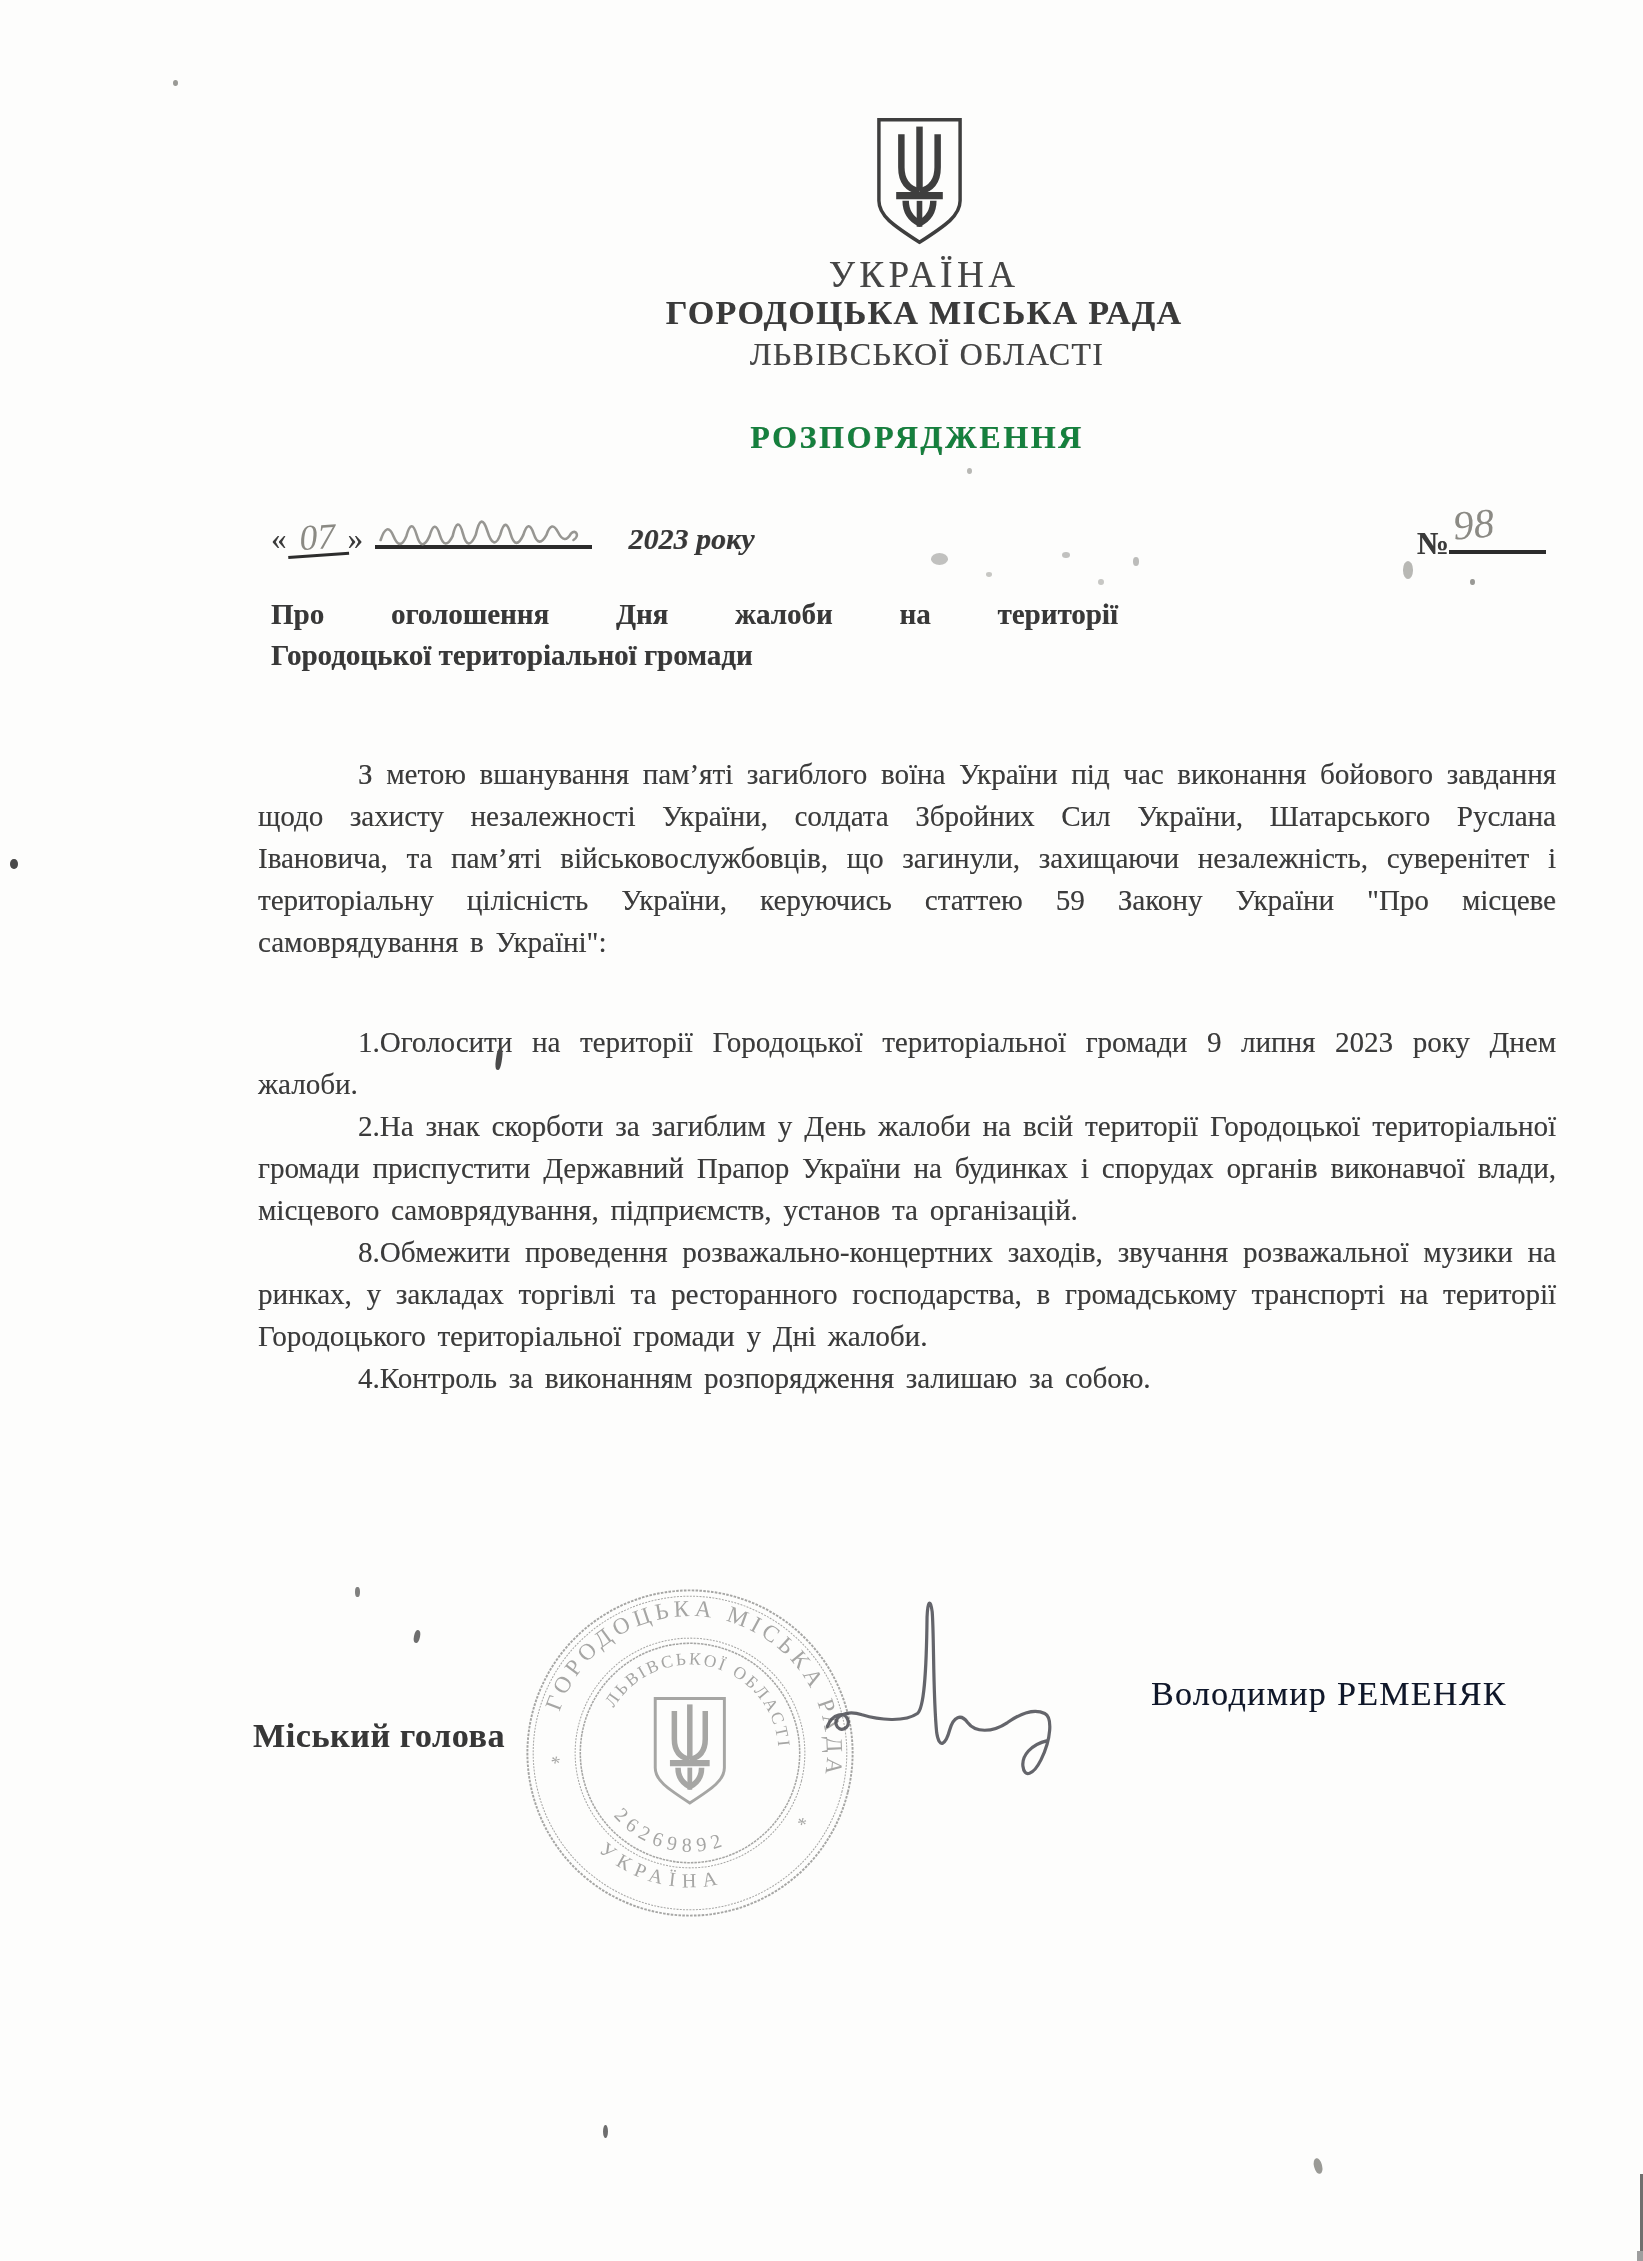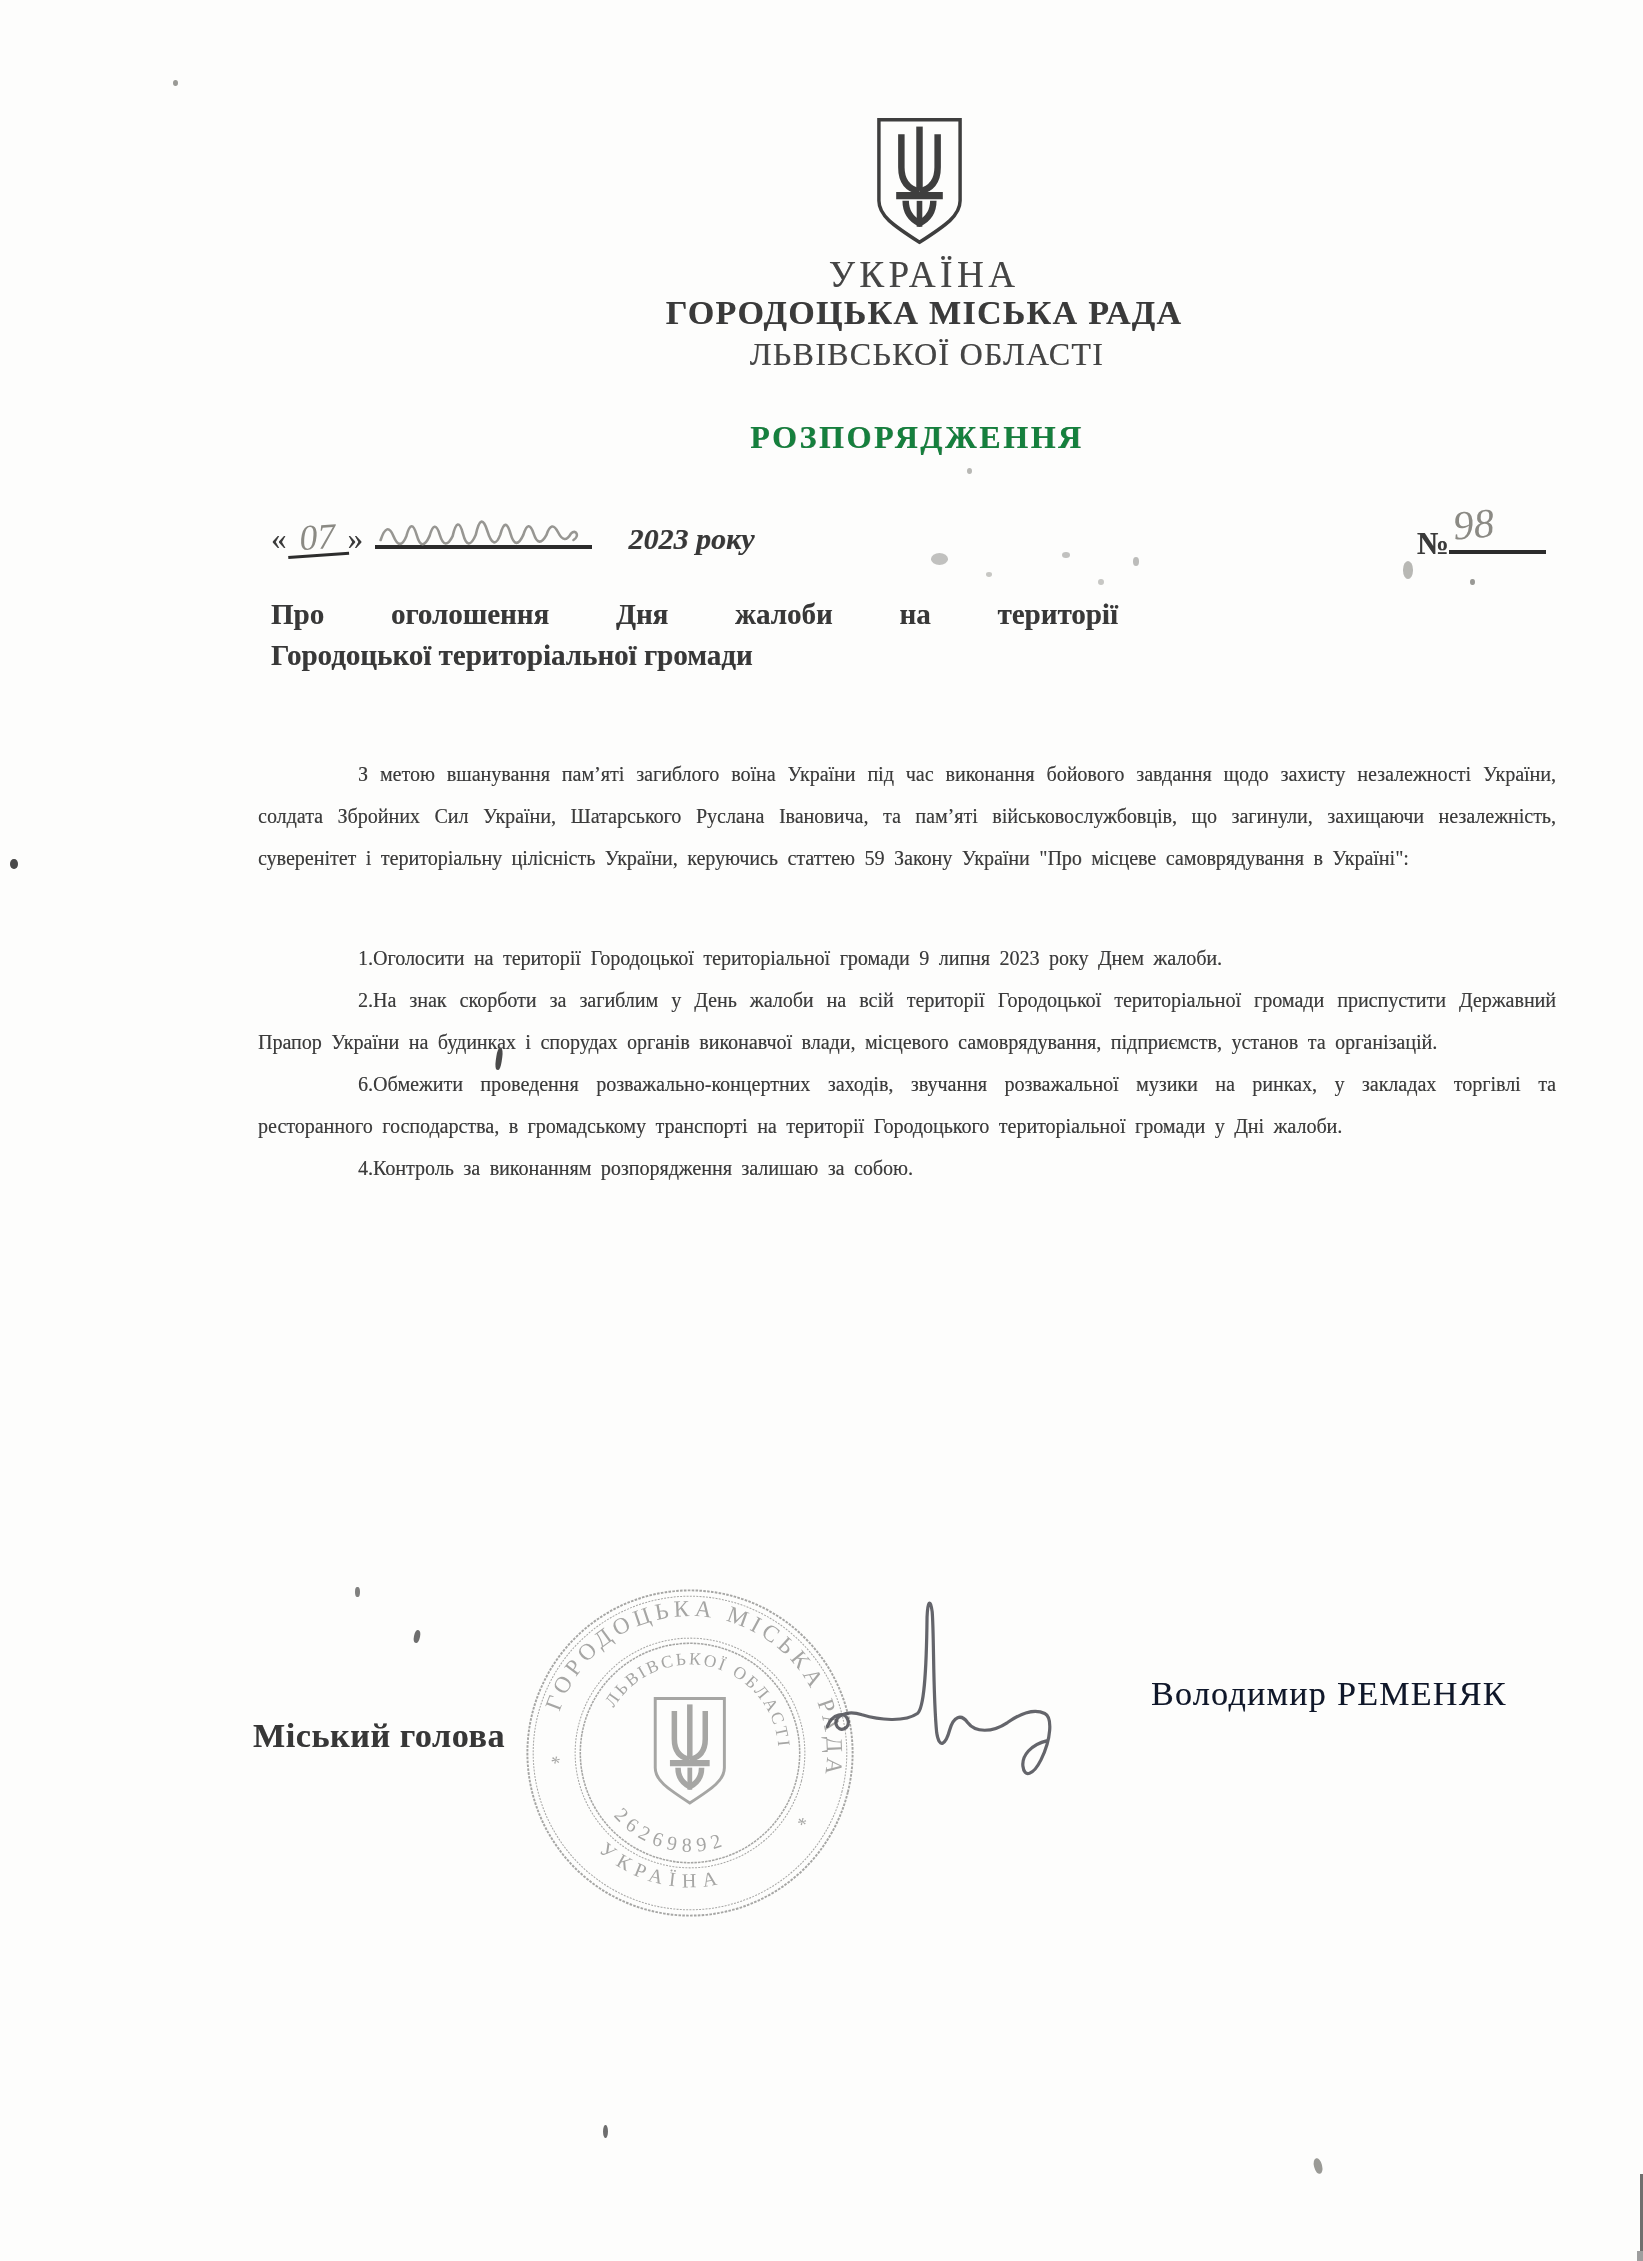--- a/index.html
+++ b/index.html
@@ -22,21 +22,21 @@
               margin-left:11.6px;position:relative;vertical-align:baseline;}
   .month-line svg{position:absolute;left:0;bottom:-3.9px;}
   .year{font-weight:bold;margin-left:37px;color:#383838;font-style:italic;}
   .numline{top:509px;left:1417px;font-size:32px;white-space:nowrap;}
   .no-sign{font-weight:bold;color:#3a3a3a;}
   .num-wrap{display:inline-block;width:97px;height:41px;border-bottom:4.5px solid #2c2c2c;
             position:relative;vertical-align:baseline;}
   .num-wrap .hand{position:absolute;left:3.9px;top:-9px;font-size:41px;transform:rotate(-5deg);}
   .title{top:594px;left:271px;width:847px;font-size:29px;font-weight:bold;line-height:41px;color:#383838;}
   .title .l1{text-align:justify;text-align-last:justify;}
-  .body{top:753px;left:258px;width:1298px;font-size:20px;line-height:42px;
+  .body{top:753px;left:258px;width:1298px;font-size:29px;line-height:42px;
         text-align:justify;word-spacing:4.5px;color:#3b3b3b;}
   .body p{margin:0;text-indent:100px;}
   .body p.intro{margin-bottom:58px;}
   .sig-pos{top:1717px;left:253px;font-size:34px;font-weight:bold;letter-spacing:0.6px;color:#373737;}
   .sig-name{top:1675px;left:1151px;font-size:34px;font-weight:normal;letter-spacing:1.3px;color:#0f172a;}
   .stamp{top:1582px;left:519px;width:342px;height:342px;opacity:0.78;filter:blur(0.3px);}
   .signature{top:1578px;left:808px;width:278px;height:208px;z-index:3;}
   .speck{position:absolute;background:#9a9a96;border-radius:50%;}
   .dark{background:#4a4a4a;}
   .sliver{position:absolute;background:#3f3f3f;}
@@ -75,21 +75,21 @@
 
   <div class="abs title ink">
     <div class="l1">Про оголошення Дня жалоби на території</div>
     <div class="l2">Городоцької територіальної громади</div>
   </div>
 
   <div class="abs body ink">
     <p class="intro">З метою вшанування пам’яті загиблого воїна України під час виконання бойового завдання щодо захисту незалежності України, солдата Збройних Сил України, Шатарського Руслана Івановича, та пам’яті військовослужбовців, що загинули, захищаючи незалежність, суверенітет і територіальну цілісність України, керуючись статтею 59 Закону України "Про місцеве самоврядування в Україні":</p>
     <p>1.Оголосити на території Городоцької територіальної громади 9 липня 2023 року Днем жалоби.</p>
     <p>2.На знак скорботи за загиблим у День жалоби на всій території Городоцької територіальної громади приспустити Державний Прапор України на будинках і спорудах органів виконавчої влади, місцевого самоврядування, підприємств, установ та організацій.</p>
-    <p>6.Обмежити проведення розважально-концертних заходів, звучання розважальної музики на ринках, у закладах торгівлі та ресторанного господарства, в громадському транспорті на території Городоцького територіальної громади  у Дні жалоби.</p>
+    <p>8.Обмежити проведення розважально-концертних заходів, звучання розважальної музики на ринках, у закладах торгівлі та ресторанного господарства, в громадському транспорті на території Городоцького територіальної громади  у Дні жалоби.</p>
     <p>4.Контроль за виконанням розпорядження  залишаю за собою.</p>
   </div>
 
   <div class="abs sig-pos ink">Міський голова</div>
   <div class="abs sig-name ink">Володимир РЕМЕНЯК</div>
 
   <svg class="abs stamp" viewBox="0 0 530 530">
     <g transform="rotate(14 265 265)" fill="#8e8e8c" stroke="#8e8e8c">
       <circle cx="265" cy="265" r="252" fill="none" stroke-width="3" stroke-dasharray="4 2"></circle>
       <circle cx="265" cy="265" r="243" fill="none" stroke-width="1.6" stroke-dasharray="3 2"></circle>

